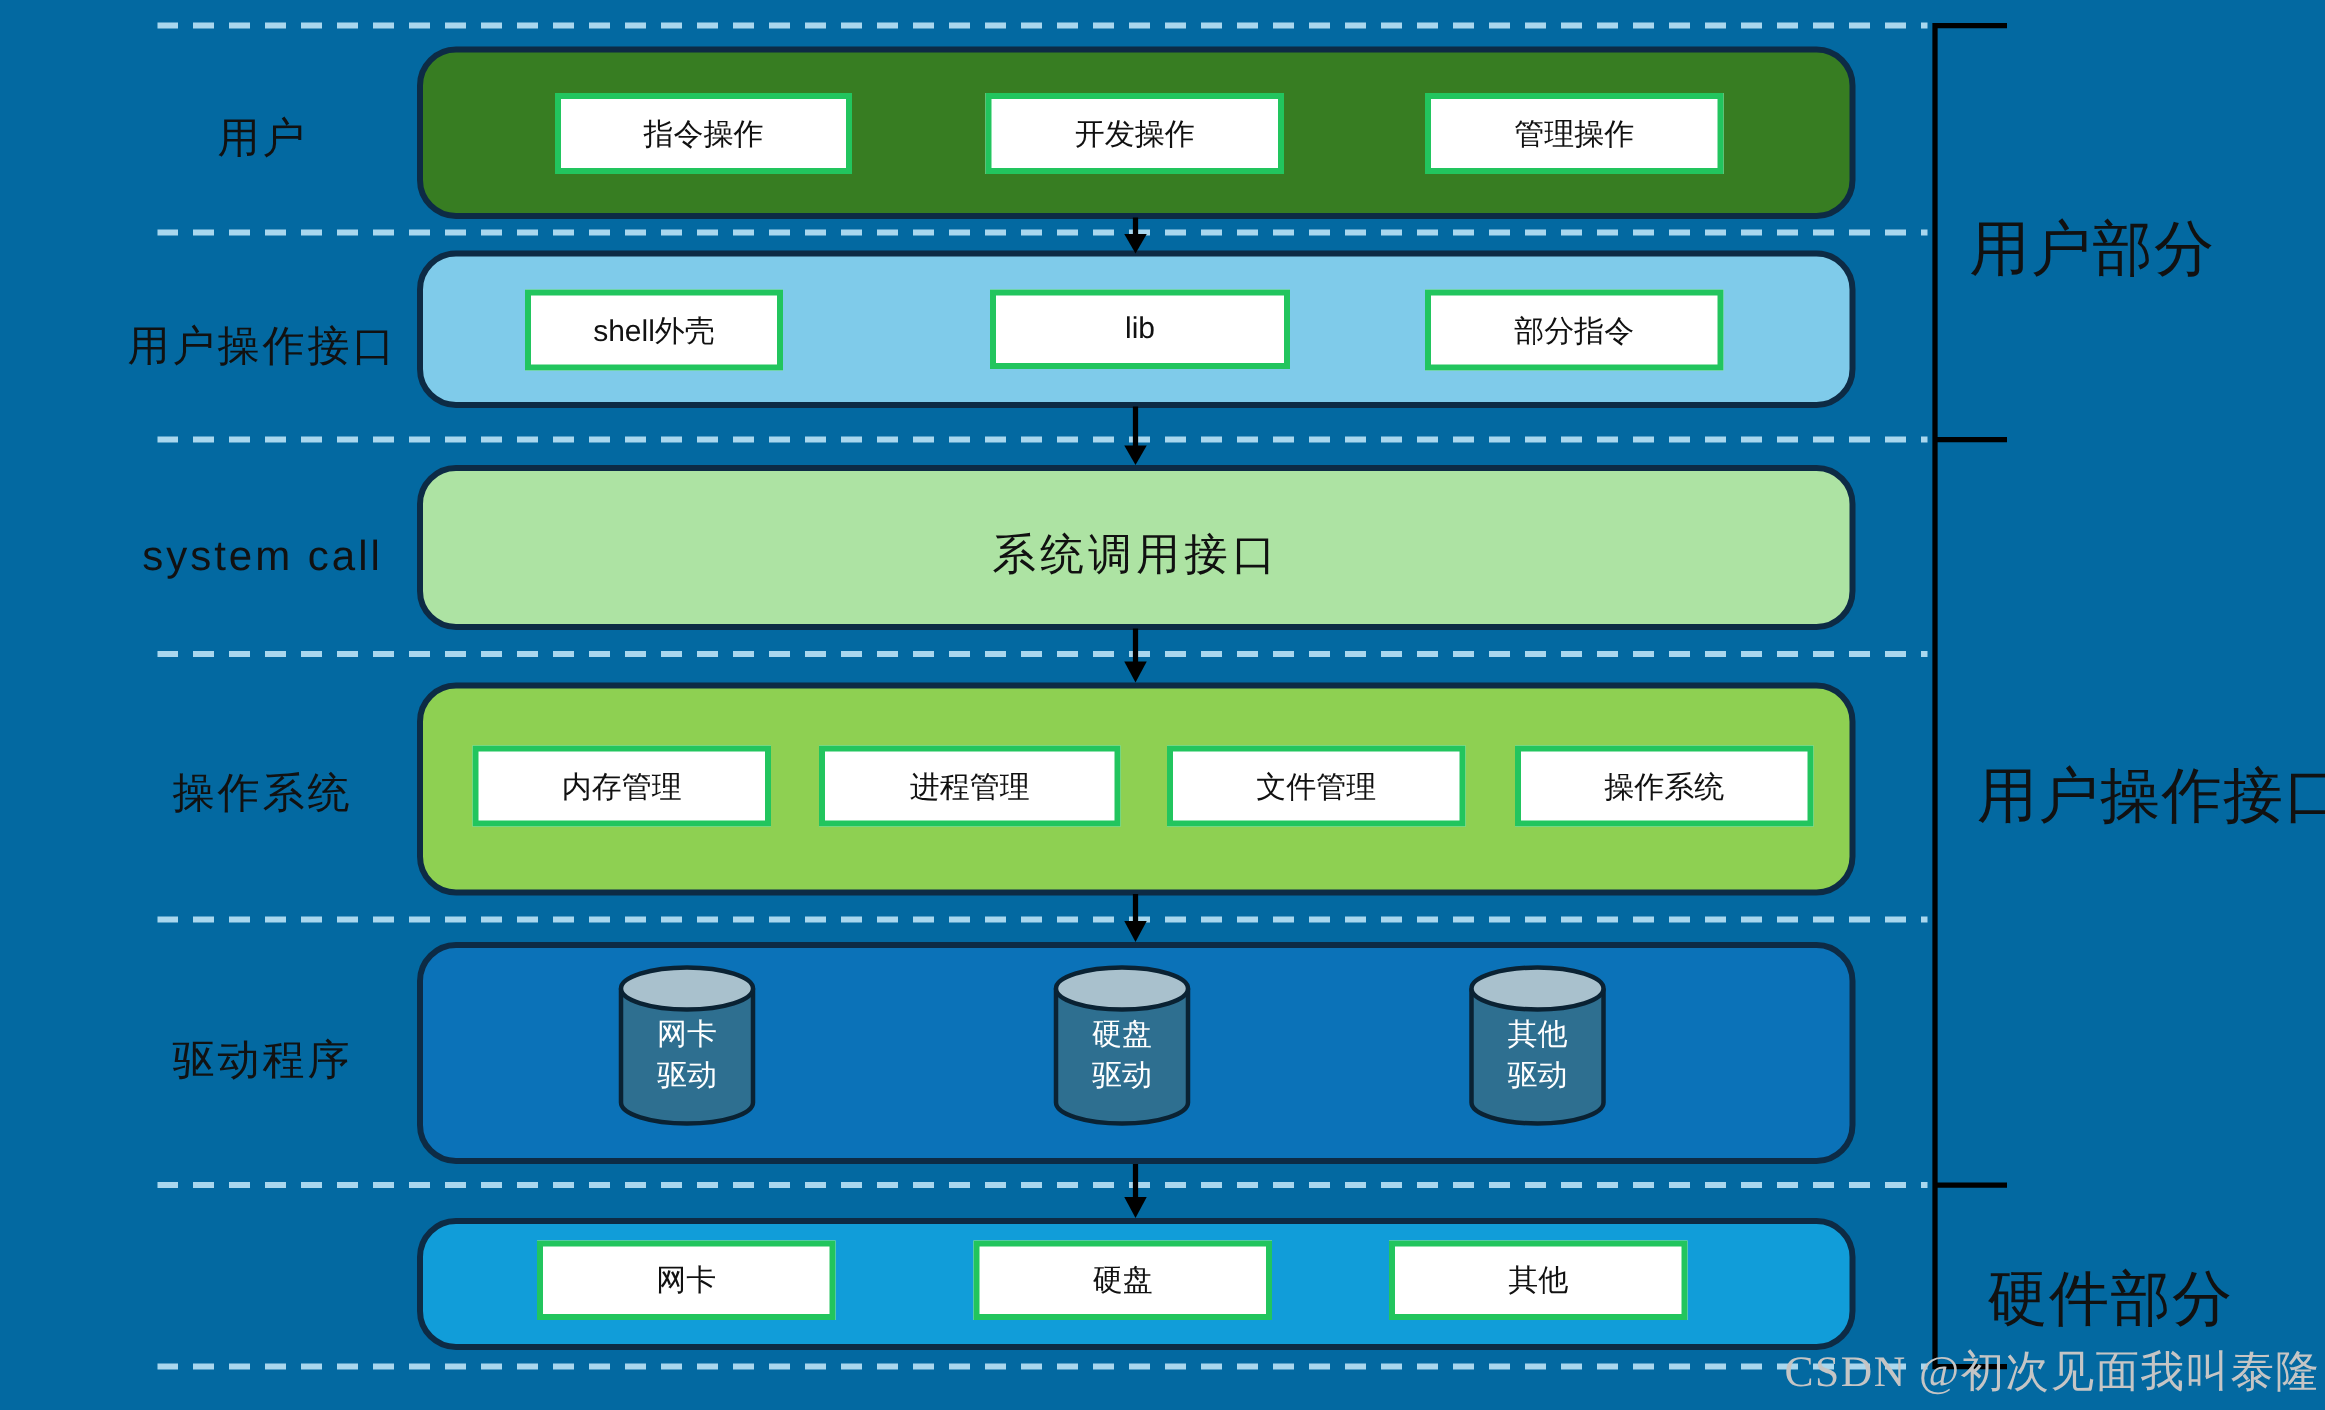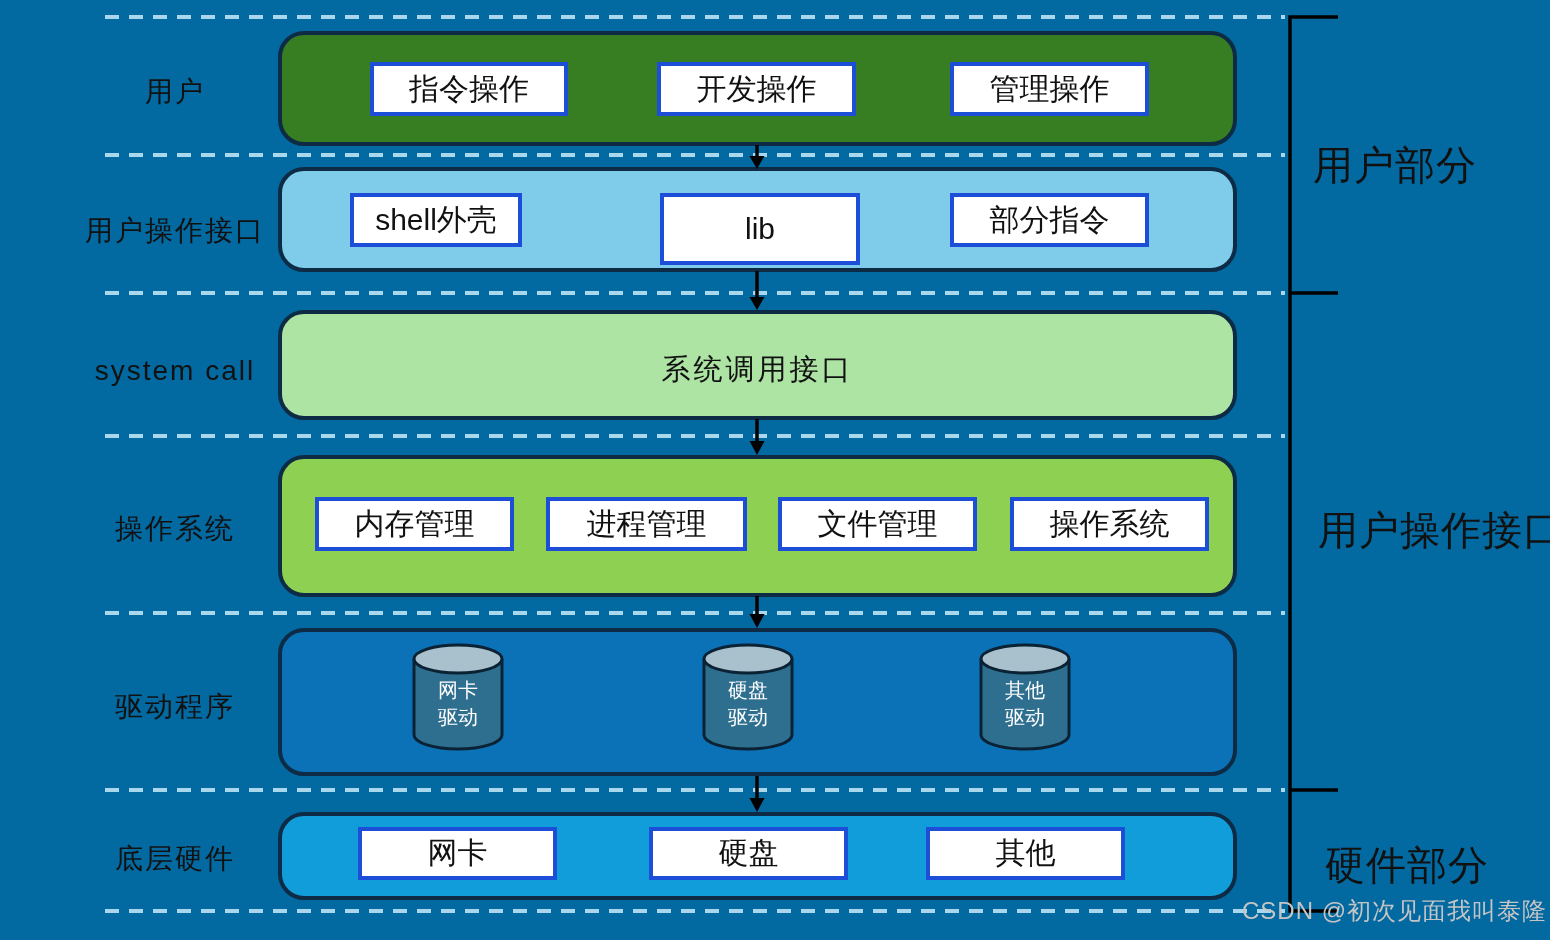--- a/index.html
+++ b/index.html
@@ -13,72 +13,71 @@
   }
   .row-label{
     position:absolute;left:60px;width:230px;text-align:center;
     font-size:28px;letter-spacing:2px;white-space:nowrap;color:#111;
   }
   .row-box{
     position:absolute;left:278px;width:959px;box-sizing:border-box;
     border:4px solid #0d2b45;border-radius:26px;
   }
   .wbox{
-    position:absolute;box-sizing:border-box;background:#ffffff;border:4px solid #1d4ed8;
+    position:absolute;box-sizing:border-box;background:#ffffff;border:4px solid #22c55e;
     display:flex;align-items:center;justify-content:center;
-    font-size:30px;color:#111;white-space:nowrap;
+    font-size:20px;color:#111;white-space:nowrap;
   }
   .center-text{
     position:absolute;left:278px;width:959px;text-align:center;
     font-size:29px;letter-spacing:3px;color:#111;
   }
   .section-label{
     position:absolute;font-size:40px;letter-spacing:1px;white-space:nowrap;color:#111;
   }
   .cyl{position:absolute;width:100px;height:120px;}
   .cyl svg{position:absolute;left:0;top:0;}
   .cyl .cyl-text{
     position:absolute;left:0;top:40px;width:100px;text-align:center;
     color:#ffffff;font-size:20px;line-height:27px;
   }
   .cyl .cyl-text span{display:block;}
   #overlay{position:absolute;left:0;top:0;pointer-events:none;}
   #watermark{
-    position:absolute;right:3px;top:895px;font-size:24px;letter-spacing:1px;
-    color:#c5c5c5;white-space:nowrap;
+    position:absolute;right:3px;top:895px;font-size:29px;letter-spacing:1px;
+    color:#c5c5c5;white-space:nowrap;font-family:Liberation Serif, serif;
   }
 </style>
 </head>
 <body>
 
 <div id="stage">
 
   <div class="dash" style="top:15px"></div>
   <div class="dash" style="top:153px"></div>
   <div class="dash" style="top:291px"></div>
   <div class="dash" style="top:434px"></div>
   <div class="dash" style="top:611px"></div>
   <div class="dash" style="top:788px"></div>
   <div class="dash" style="top:909px"></div>
 
   <div class="row-label" style="top:73px">用户</div>
   <div class="row-label" style="top:212px">用户操作接口</div>
   <div class="row-label" style="top:355px">system call</div>
   <div class="row-label" style="top:510px">操作系统</div>
   <div class="row-label" style="top:688px">驱动程序</div>
-  <div class="row-label" style="top:840px">底层硬件</div>
 
   <div class="row-box" style="top: 31px; height: 115px; background: rgb(55, 125, 34);"></div>
   <div class="wbox" style="left:370px;top:62px;width:198px;height:54px">指令操作</div>
   <div class="wbox" style="left:657px;top:62px;width:199px;height:54px">开发操作</div>
   <div class="wbox" style="left:950px;top:62px;width:199px;height:54px">管理操作</div>
 
   <div class="row-box" style="top: 167px; height: 105px; background: rgb(127, 203, 234);"></div>
   <div class="wbox" style="left:350px;top:193px;width:172px;height:54px">shell外壳</div>
-  <div class="wbox" style="left:660px;top:193px;width:200px;height:72px">lib</div>
+  <div class="wbox" style="left:660px;top:193px;width:200px;height:53px">lib</div>
   <div class="wbox" style="left:950px;top:193px;width:199px;height:54px">部分指令</div>
 
   <div class="row-box" style="top: 310px; height: 110px; background: rgb(173, 227, 163);"></div>
   <div class="center-text" style="top:350px">系统调用接口</div>
 
   <div class="row-box" style="top: 455px; height: 142px; background: rgb(142, 208, 82);"></div>
   <div class="wbox" style="left:315px;top:497px;width:199px;height:54px">内存管理</div>
   <div class="wbox" style="left:546px;top:497px;width:201px;height:54px">进程管理</div>
   <div class="wbox" style="left:778px;top:497px;width:199px;height:54px">文件管理</div>
   <div class="wbox" style="left:1010px;top:497px;width:199px;height:54px">操作系统</div>

